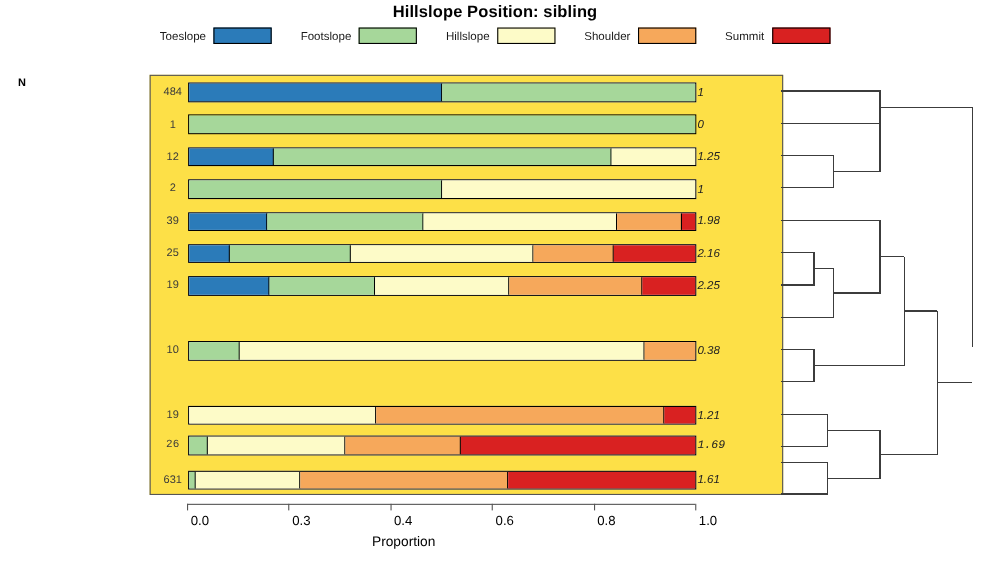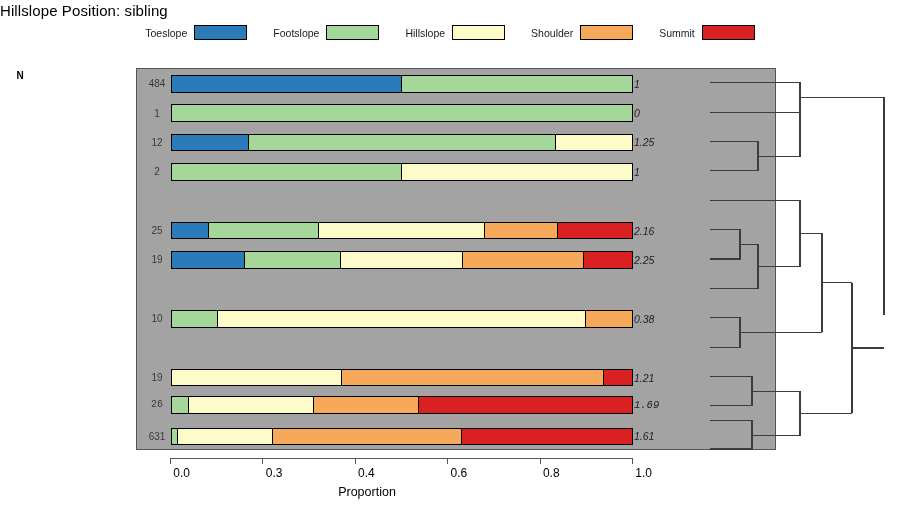--- a/index.html
+++ b/index.html
@@ -1,37 +1,37 @@
 <!DOCTYPE html>
 <html><head>
 <meta charset="utf-8">
 <style>
   html,body{margin:0;padding:0;background:#ffffff;}
   body{width:900px;height:520px;font-family:"Liberation Sans",sans-serif;color:#000;overflow:hidden;position:relative;}
   #stage{position:relative;width:900px;height:520px;}
 
   
   .title{
-    position:absolute;left:0;top:2px;width:900px;
-    font-size:15px;font-weight:normal;letter-spacing:.1px;
+    position:absolute;left:0;top:2px;width:900px;text-align:center;
+    font-size:15px;font-weight:bold;letter-spacing:.1px;
   }
 
   
   .legend{
     position:absolute;left:0;top:25px;width:900px;
     display:flex;justify-content:center;align-items:center;gap:26px;
   }
   .legend-item{display:flex;align-items:center;gap:7px;}
   .legend-label{font-size:10.5px;color:#1a1a1a;}
   .legend-swatch{width:53px;height:15px;border:1px solid #000;box-sizing:border-box;}
 
   
   .panel{
-    position:absolute;left:136px;top:68px;width:640px;height:382px;
-    border:1px solid #555;box-sizing:border-box;background:#a3a3a3;
+    position:absolute;left:136px;top:68px;width:576px;height:382px;
+    border:1px solid #555;box-sizing:border-box;background:#fde047;
   }
 
   
   .rows{position:absolute;left:0;top:0;width:536px;height:382px;}
   .row{position:absolute;left:0;width:536px;height:29.38px;}
 
   .ncell{
     position:absolute;left:6px;top:0;width:28px;height:29.38px;
     display:flex;align-items:center;justify-content:center;
     font-size:10px;color:#3a3a3a;font-style:normal;
@@ -142,20 +142,31 @@
           </div>
           <div class="hcell">1.25</div>
         </div>
         <div class="row" style="top: 88.1538px;">
           <div class="ncell">2</div>
           <div class="bar">
             <div class="seg" style="width: 50%; background: rgb(166, 215, 154);"></div>
             <div class="seg" style="width: 50%; background: rgb(253, 251, 200);"></div>
           </div>
           <div class="hcell">1</div>
+        </div>
+        <div class="row" style="top: 117.538px;">
+          <div class="ncell">39</div>
+          <div class="bar">
+            <div class="seg" style="width: 15.4%; background: rgb(43, 123, 185);"></div>
+            <div class="seg" style="width: 30.8%; background: rgb(166, 215, 154);"></div>
+            <div class="seg" style="width: 38.4%; background: rgb(253, 251, 200);"></div>
+            <div class="seg" style="width: 12.8%; background: rgb(246, 168, 91);"></div>
+            <div class="seg" style="width: 2.6%; background: rgb(217, 33, 33);"></div>
+          </div>
+          <div class="hcell">1.98</div>
         </div>
         <div class="row" style="top: 146.923px;">
           <div class="ncell">25</div>
           <div class="bar">
             <div class="seg" style="width: 8%; background: rgb(43, 123, 185);"></div>
             <div class="seg" style="width: 24%; background: rgb(166, 215, 154);"></div>
             <div class="seg" style="width: 36%; background: rgb(253, 251, 200);"></div>
             <div class="seg" style="width: 16%; background: rgb(246, 168, 91);"></div>
             <div class="seg" style="width: 16%; background: rgb(217, 33, 33);"></div>
           </div>

